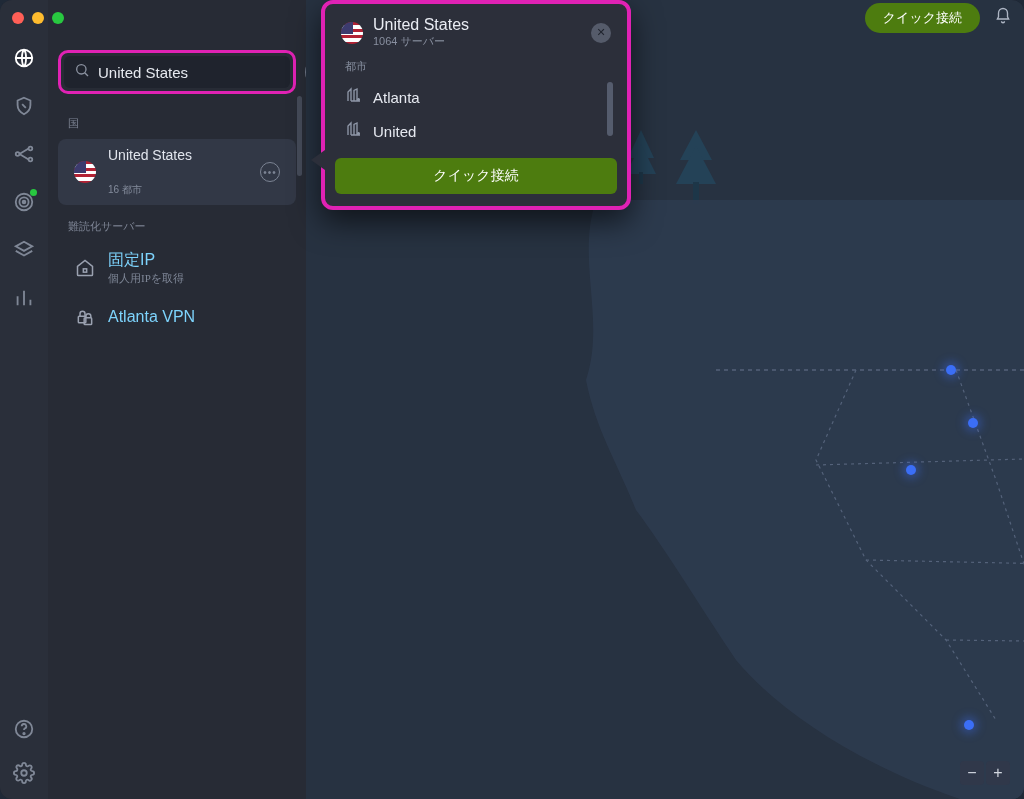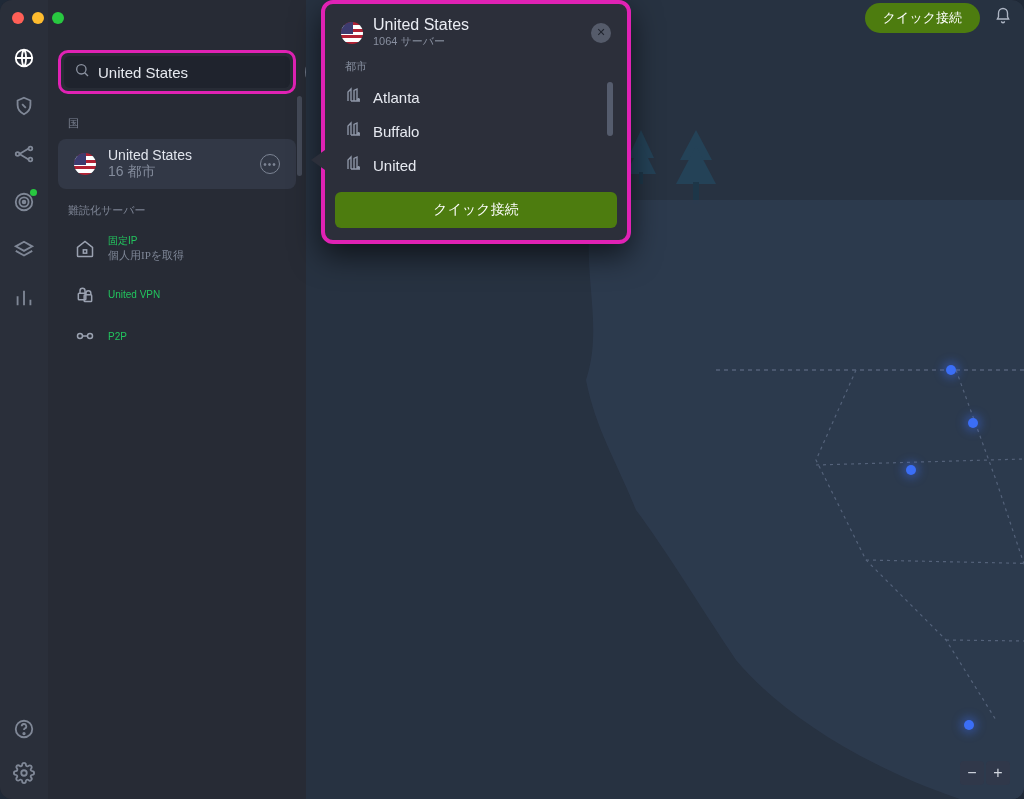--- a/index.html
+++ b/index.html
@@ -37,24 +37,24 @@
   .search-icon { color: #8b92a0; }
   .clear-icon { width: 18px; height: 18px; border-radius: 50%; background: #6d7585; color: #1f232d; display: flex; align-items: center; justify-content: center; font-size: 11px; cursor: pointer; }
 
   .section-label { font-size: 11px; color: #7d8494; padding: 6px 20px; margin-top: 6px; }
   .country-item, .special-item { display: flex; align-items: center; gap: 12px; padding: 8px 16px; cursor: pointer; border-radius: 8px; margin: 2px 10px; }
   .country-item.selected { background: #323846; }
   .flag-us { width: 22px; height: 22px; border-radius: 50%; background: linear-gradient(#b22234 0 15%, #fff 15% 30%, #b22234 30% 45%, #fff 45% 60%, #b22234 60% 75%, #fff 75% 90%, #b22234 90% 100%); position: relative; overflow: hidden; flex-shrink: 0; }
   .flag-us::before { content: ""; position: absolute; top: 0; left: 0; width: 55%; height: 55%; background: #3c3b6e; }
   .country-text { flex: 1; }
   .country-name { font-size: 14px; color: #e1e5ed; }
-  .country-sub { font-size: 14px; color: #848c9c; }
+  .country-sub { font-size: 10px; color: #848c9c; margin-top: 20px; }
   .more-icon { width: 20px; height: 20px; border: 1.5px solid #7c8494; border-radius: 50%; display: flex; align-items: center; justify-content: center; color: #7c8494; font-size: 10px; letter-spacing: 1px; }
   .special-icon { width: 22px; height: 22px; display: flex; align-items: center; justify-content: center; color: #9aa1b0; flex-shrink: 0; }
-  .special-item .name { font-size: 10px; color: #22c55e; }
+  .special-item .name { font-size: 16px; color: #7dd3fc; }
   .special-item .sub { font-size: 11px; color: #7e8696; font-family: Liberation Serif, serif; }
 
   .sidebar-scroll { position: absolute; right: 4px; top: 96px; width: 5px; height: 80px; background: #454b59; border-radius: 3px; }
 
   
   .main { flex: 1; background: #273241; position: relative; overflow: hidden; }
   .map-zoom { position: absolute; right: 14px; bottom: 14px; display: flex; gap: 2px; }
   .map-zoom button { width: 24px; height: 24px; border: none; background: #30384a; color: #d2d7e0; font-size: 16px; cursor: pointer; border-radius: 4px; }
 
   
@@ -205,34 +205,24 @@
 
     <div class="special-item">
       <span class="special-icon">
         <svg width="20" height="20" viewBox="0 0 24 24" fill="none" stroke="currentColor" stroke-width="1.8">
             <rect x="4" y="11" width="9" height="8" rx="1"></rect>
             <path d="M6 11V8a3 3 0 0 1 6 0v3"></path>
             <rect x="11" y="13" width="9" height="8" rx="1"></rect>
             <path d="M13 13v-2a3 3 0 0 1 6 0v2"></path>
           </svg>
       </span>
-      <div class="name">United VPN</div>
-    </div>
-
-
-    <div class="special-item">
-      <span class="special-icon">
-        <svg width="20" height="20" viewBox="0 0 24 24" fill="none" stroke="currentColor" stroke-width="1.8">
-            <circle cx="6" cy="12" r="3"></circle>
-            <circle cx="18" cy="12" r="3"></circle>
-            <path d="M9 12h6"></path>
-          </svg>
-      </span>
-      <div class="name">P2P</div>
-    </div>
+      <div class="name">Atlanta VPN</div>
+    </div>
+
+
 
     <div class="sidebar-scroll"></div>
   </div>
 
   <div class="main">
 
     <div class="tree" style="left:320px; top:130px;">
       <svg width="30" height="55" viewBox="0 0 30 55">
           <polygon points="15,0 28,28 2,28" fill="#244257"></polygon>
           <polygon points="15,14 30,44 0,44" fill="#244257"></polygon>
@@ -287,27 +277,20 @@
               <path d="M4 20V8l4-4v16M12 20V6l4-2v16M8 20h12"></path>
               <circle cx="18" cy="18" r="1.2" fill="currentColor"></circle>
             </svg></span>
         <span class="city-name">Atlanta</span>
       </div>
       <div class="city-item">
         <span class="city-icon"><svg width="18" height="18" viewBox="0 0 24 24" fill="none" stroke="currentColor" stroke-width="1.8">
               <path d="M4 20V8l4-4v16M12 20V6l4-2v16M8 20h12"></path>
               <circle cx="18" cy="18" r="1.2" fill="currentColor"></circle>
             </svg></span>
-        <span class="city-name">Buffalo</span>
-      </div>
-      <div class="city-item">
-        <span class="city-icon"><svg width="18" height="18" viewBox="0 0 24 24" fill="none" stroke="currentColor" stroke-width="1.8">
-              <path d="M4 20V8l4-4v16M12 20V6l4-2v16M8 20h12"></path>
-              <circle cx="18" cy="18" r="1.2" fill="currentColor"></circle>
-            </svg></span>
         <span class="city-name">United</span>
       </div>
       <div class="city-scroll"></div>
     </div>
     <button class="btn-primary">クイック接続</button>
   </div>
 
 </div>
 
 </body></html>

